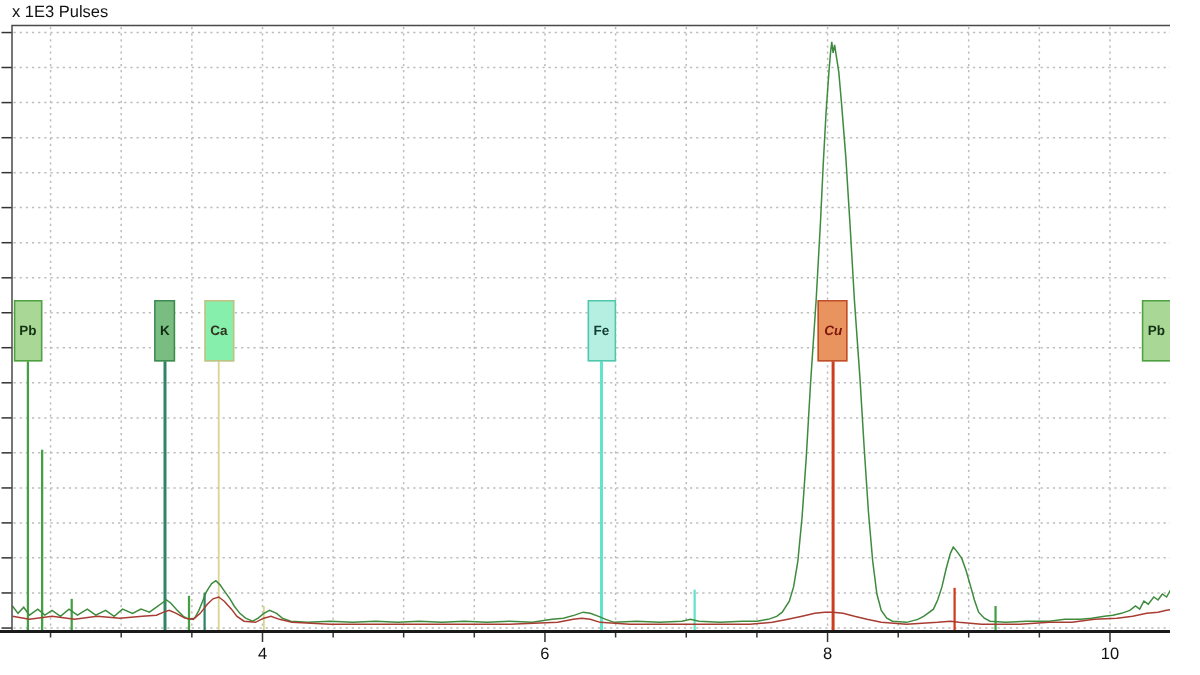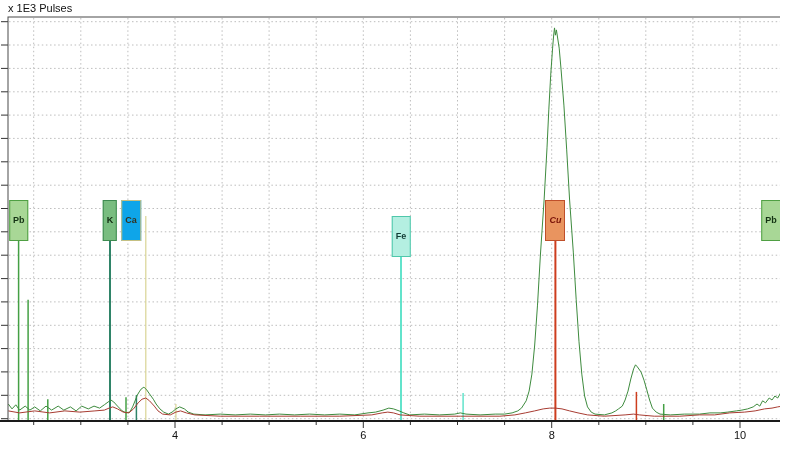--- a/index.html
+++ b/index.html
@@ -116,17 +116,17 @@
         <line x1="782.4" y1="402.0" x2="782.4" y2="420" stroke="#44a044" stroke-width="1.5"></line>
         <line x1="791.8" y1="216" x2="791.8" y2="420" stroke="#44a044" stroke-width="1.5"></line>
       </g>
       <polyline points="8.3,404.0 12.0,408.9 15.8,404.8 19.6,410.1 25.2,406.1 29.9,410.1 34.7,406.9 40.3,410.9 46.0,406.1 51.6,410.1 58.2,406.1 63.8,410.1 70.4,406.9 76.1,410.9 81.7,406.1 88.3,408.9 94.0,406.1 99.6,408.1 104.3,404.8 108.1,402.0 110.9,400.0 113.8,402.0 117.5,406.1 122.2,410.9 126.0,412.9 129.8,412.1 132.6,406.9 135.4,400.0 137.3,395.1 139.2,391.9 141.1,389.1 143.9,387.1 146.7,389.9 149.5,393.9 153.3,399.2 156.1,404.0 159.9,408.9 163.7,412.1 168.4,414.1 172.1,412.1 175.9,408.9 179.7,406.9 184.4,408.9 188.2,412.1 193.8,414.1 205.1,414.9 220.2,414.1 235.2,414.9 250.3,414.1 265.4,414.9 279.5,414.1 294.6,414.9 309.6,414.1 324.7,414.9 339.8,414.1 354.8,414.9 368.0,412.9 375.6,412.1 383.1,410.1 388.8,408.1 393.5,408.9 399.1,410.9 403.8,412.9 409.5,414.9 424.5,414.1 439.6,414.9 454.7,414.1 460.3,412.9 466.0,414.1 480.1,414.9 495.2,414.1 504.6,414.1 512.1,412.9 517.8,410.9 521.5,408.1 526.2,400.8 529.1,391.1 531.9,374.1 534.7,345.0 537.5,305.1 540.4,255.0 544.1,200.0 547.0,147.9 548.8,109.9 550.7,75.2 552.6,48.1 553.6,36.0 554.5,27.9 555.4,35.2 556.4,29.9 559.2,48.1 561.1,69.9 563.9,105.1 566.7,149.9 569.6,200.0 573.3,252.1 576.2,299.8 579.0,341.8 581.8,374.1 584.6,396.0 587.5,406.9 591.2,412.1 595.0,414.1 604.4,414.9 611.9,412.9 615.7,410.9 618.5,408.9 622.3,406.1 625.1,400.0 628.0,391.1 630.8,379.0 633.6,368.9 635.5,364.8 637.4,366.9 641.1,372.1 644.0,380.2 646.8,389.9 649.6,400.0 652.4,408.1 656.2,412.1 660.0,414.1 670.3,414.9 684.5,414.1 699.5,414.1 709.9,412.9 720.2,412.9 727.8,412.1 736.3,410.9 741.9,410.1 747.6,408.9 753.2,406.9 757.0,404.0 759.8,406.1 762.6,400.8 765.5,402.8 769.2,398.0 772.0,400.0 774.9,396.0 777.7,398.0 780.5,393.1 783.3,396.0 787.1,391.1 789.9,393.9 792.8,389.9 795.6,393.1 796.5,391.1" fill="none" stroke="#3e8b3e" stroke-width="1"></polyline>
       <polyline points="8.3,410.9 19.6,412.9 34.7,410.9 49.7,412.9 64.8,410.9 79.9,412.1 94.9,410.9 104.3,410.1 109.1,408.1 112.8,406.9 117.5,408.9 123.2,412.1 128.8,412.9 133.5,408.9 138.2,402.8 142.0,399.2 145.8,398.0 149.5,400.8 154.3,406.1 158.0,410.9 162.7,414.1 170.3,414.9 175.9,412.1 180.6,410.9 186.3,412.9 194.7,414.9 220.2,416.2 259.7,416.2 300.2,416.2 339.8,416.2 371.8,414.9 382.2,412.9 387.8,412.1 393.5,412.9 400.1,414.9 419.8,416.2 460.3,416.2 499.9,416.2 514.9,414.9 525.3,412.9 534.7,410.9 543.2,408.9 549.8,408.1 555.4,408.1 562.0,408.9 569.6,410.9 578.0,412.9 587.5,414.9 604.4,416.2 625.1,414.9 633.6,414.1 639.3,414.9 654.3,416.2 679.8,416.2 699.5,414.9 714.6,414.9 729.7,412.9 744.7,412.1 755.1,410.9 764.5,408.9 772.0,408.1 777.7,406.9 782.4,406.1 788.1,408.1 791.8,408.9 796.5,410.1" fill="none" stroke="#a83c32" stroke-width="1"></polyline>
       <rect x="8" y="17" width="789" height="404" fill="none" stroke="#4a4a4a" stroke-width="1"></rect>
       <line x1="0" y1="421" x2="797" y2="421" stroke="#1a1a1a" stroke-width="2"></line>
     </svg>
 <div class="el-label" style="left: 18.6418px; background: rgb(168, 215, 150); border-color: rgb(79, 159, 67); color: rgb(20, 51, 20);">Pb</div>
     <div class="el-label" style="left: 109.992px; background: rgb(121, 189, 128); border-color: rgb(62, 138, 80); color: rgb(16, 43, 16);">K</div>
-    <div class="el-label" style="left: 131px; background: #0ea5e9; border-color: rgb(197, 192, 131); color: rgb(51, 51, 32);">Ca</div>
-    <div class="el-label" style="left: 400.993px; background: rgb(180, 239, 225); border-color: rgb(79, 199, 171); color: rgb(18, 60, 52); margin-top: 16px;">Fe</div>
+    <div class="el-label" style="left: 146px; background: #86efac; border-color: rgb(197, 192, 131); color: rgb(51, 51, 32);">Ca</div>
+    <div class="el-label" style="left: 400.993px; background: rgb(180, 239, 225); border-color: rgb(79, 199, 171); color: rgb(18, 60, 52);">Fe</div>
     <div class="el-label" style="left: 555.441px; background: rgb(233, 148, 95); border-color: rgb(191, 79, 42); color: rgb(124, 21, 10); font-style: italic;">Cu</div>
     <div class="el-label" style="left: 771px; background: rgb(168, 215, 150); border-color: rgb(79, 159, 67); color: rgb(20, 51, 20);">Pb</div>
   </div>
 
 </body></html>

